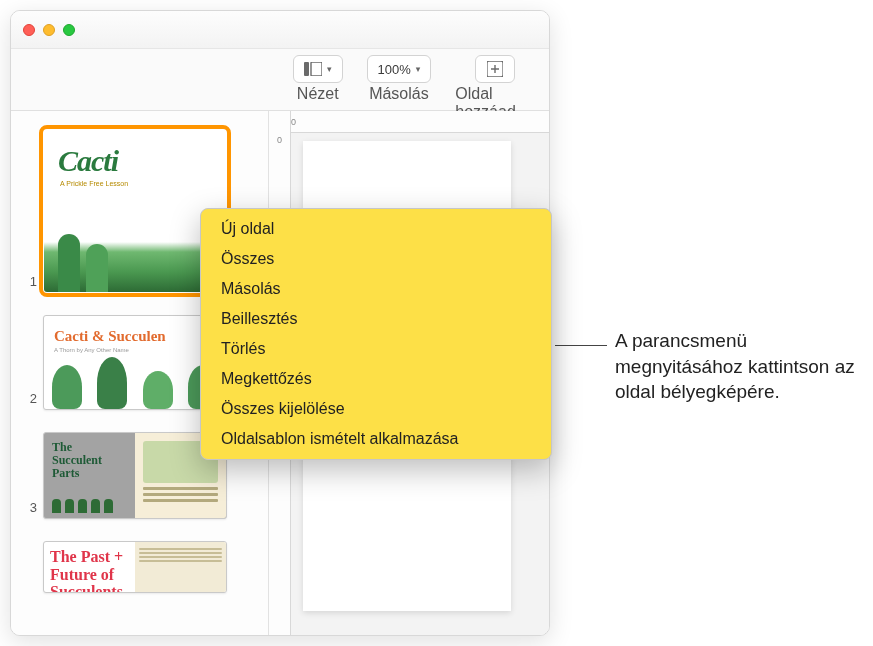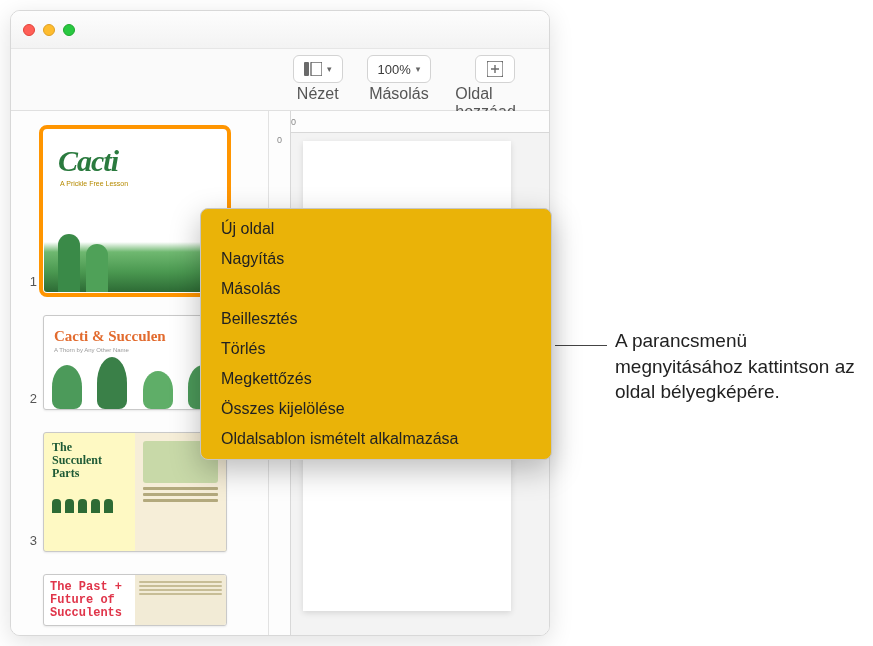--- a/index.html
+++ b/index.html
@@ -155,34 +155,34 @@
     position:absolute;bottom:0;left:0;right:0;height:58px;
     display:flex;justify-content:space-around;align-items:flex-end;
   }
   .thumb2 .plants .p {
     width:30px;height:44px;background:#4c9a5a;border-radius:50% 50% 8px 8px;
   }
   .thumb2 .plants .p:nth-child(2){height:52px;background:#3a8048;}
   .thumb2 .plants .p:nth-child(3){height:38px;background:#5fae68;}
 
   
-  .thumb3 { height: 120px; background:#fef9c3; display:flex; }
+  .thumb3 { height: 87px; background:#a3a3a3; display:flex; }
   .thumb3 .left3 { width:50%; padding:8px; }
   .thumb3 .right3 { width:50%; background:#f6eed8; padding:8px;}
   .thumb3 .t3 { font-family:Georgia,serif;font-weight:900;font-size:12px;color:#1e5a36;line-height:1.1;}
   .thumb3 .row-icons{display:flex;gap:4px;margin-top:18px;}
   .thumb3 .row-icons span{width:9px;height:14px;background:#2d6b35;border-radius:4px 4px 0 0;}
   .thumb3 .right3 .pic{width:100%;height:42px;background:#c8d9a8;border-radius:3px;margin-bottom:4px;}
   .thumb3 .right3 .line{height:3px;background:#b3a97d;margin-bottom:3px;border-radius:1px;}
 
   
   .thumb4 { height: 52px; background:#fff; display:flex;}
   .thumb4 .l4{width:50%;padding:6px;}
   .thumb4 .r4{width:50%;background:#f2ebd6;padding:4px;}
-  .thumb4 .t4{font-family:Liberation Mono, monospace;font-weight:900;font-size:12px;color:#e0354a;line-height:1.1;}
+  .thumb4 .t4{font-family:Liberation Serif, serif;font-weight:900;font-size:16px;color:#e0354a;line-height:1.1;}
   .thumb4 .ln4{height:2px;background:#c7bd96;margin:2px 0;border-radius:1px;}
 
   .canvas-area {
     flex: 1;
     position: relative;
     background: #f3f3f3;
   }
   .ruler-h {
     position: absolute;
     top: 0; left: 0; right: 0;
@@ -214,21 +214,21 @@
     background: #fff;
     box-shadow: 0 2px 6px rgba(0,0,0,0.12);
   }
 
   
   .context-menu {
     position: absolute;
     left: 200px;
     top: 208px;
     width: 352px;
-    background: #eab308;
+    background: #fde047;
     border: 1px solid #c6c6c6;
     border-radius: 8px;
     box-shadow: 0 10px 30px rgba(0,0,0,0.26);
     padding: 5px 0;
     z-index: 100;
   }
   .context-menu .item {
     padding: 6px 20px;
     font-size: 16px;
     color: #222;
@@ -381,21 +381,21 @@
         <span>0</span>
       </div>
       <div class="page-surface"></div>
     </div>
 
   </div>
 </div>
 
 <div class="context-menu">
   <div class="item">Új oldal</div>
-  <div class="item">Nagyítás</div>
+  <div class="item">Összes</div>
   <div class="item">Másolás</div>
   <div class="item">Beillesztés</div>
   <div class="item">Törlés</div>
   <div class="item">Megkettőzés</div>
   <div class="item">Összes kijelölése</div>
   <div class="item">Oldalsablon ismételt alkalmazása</div>
 </div>
 
 <div class="callout-line"></div>
 <div class="callout-text">A parancsmenü megnyitásához kattintson az oldal bélyegképére.</div>

